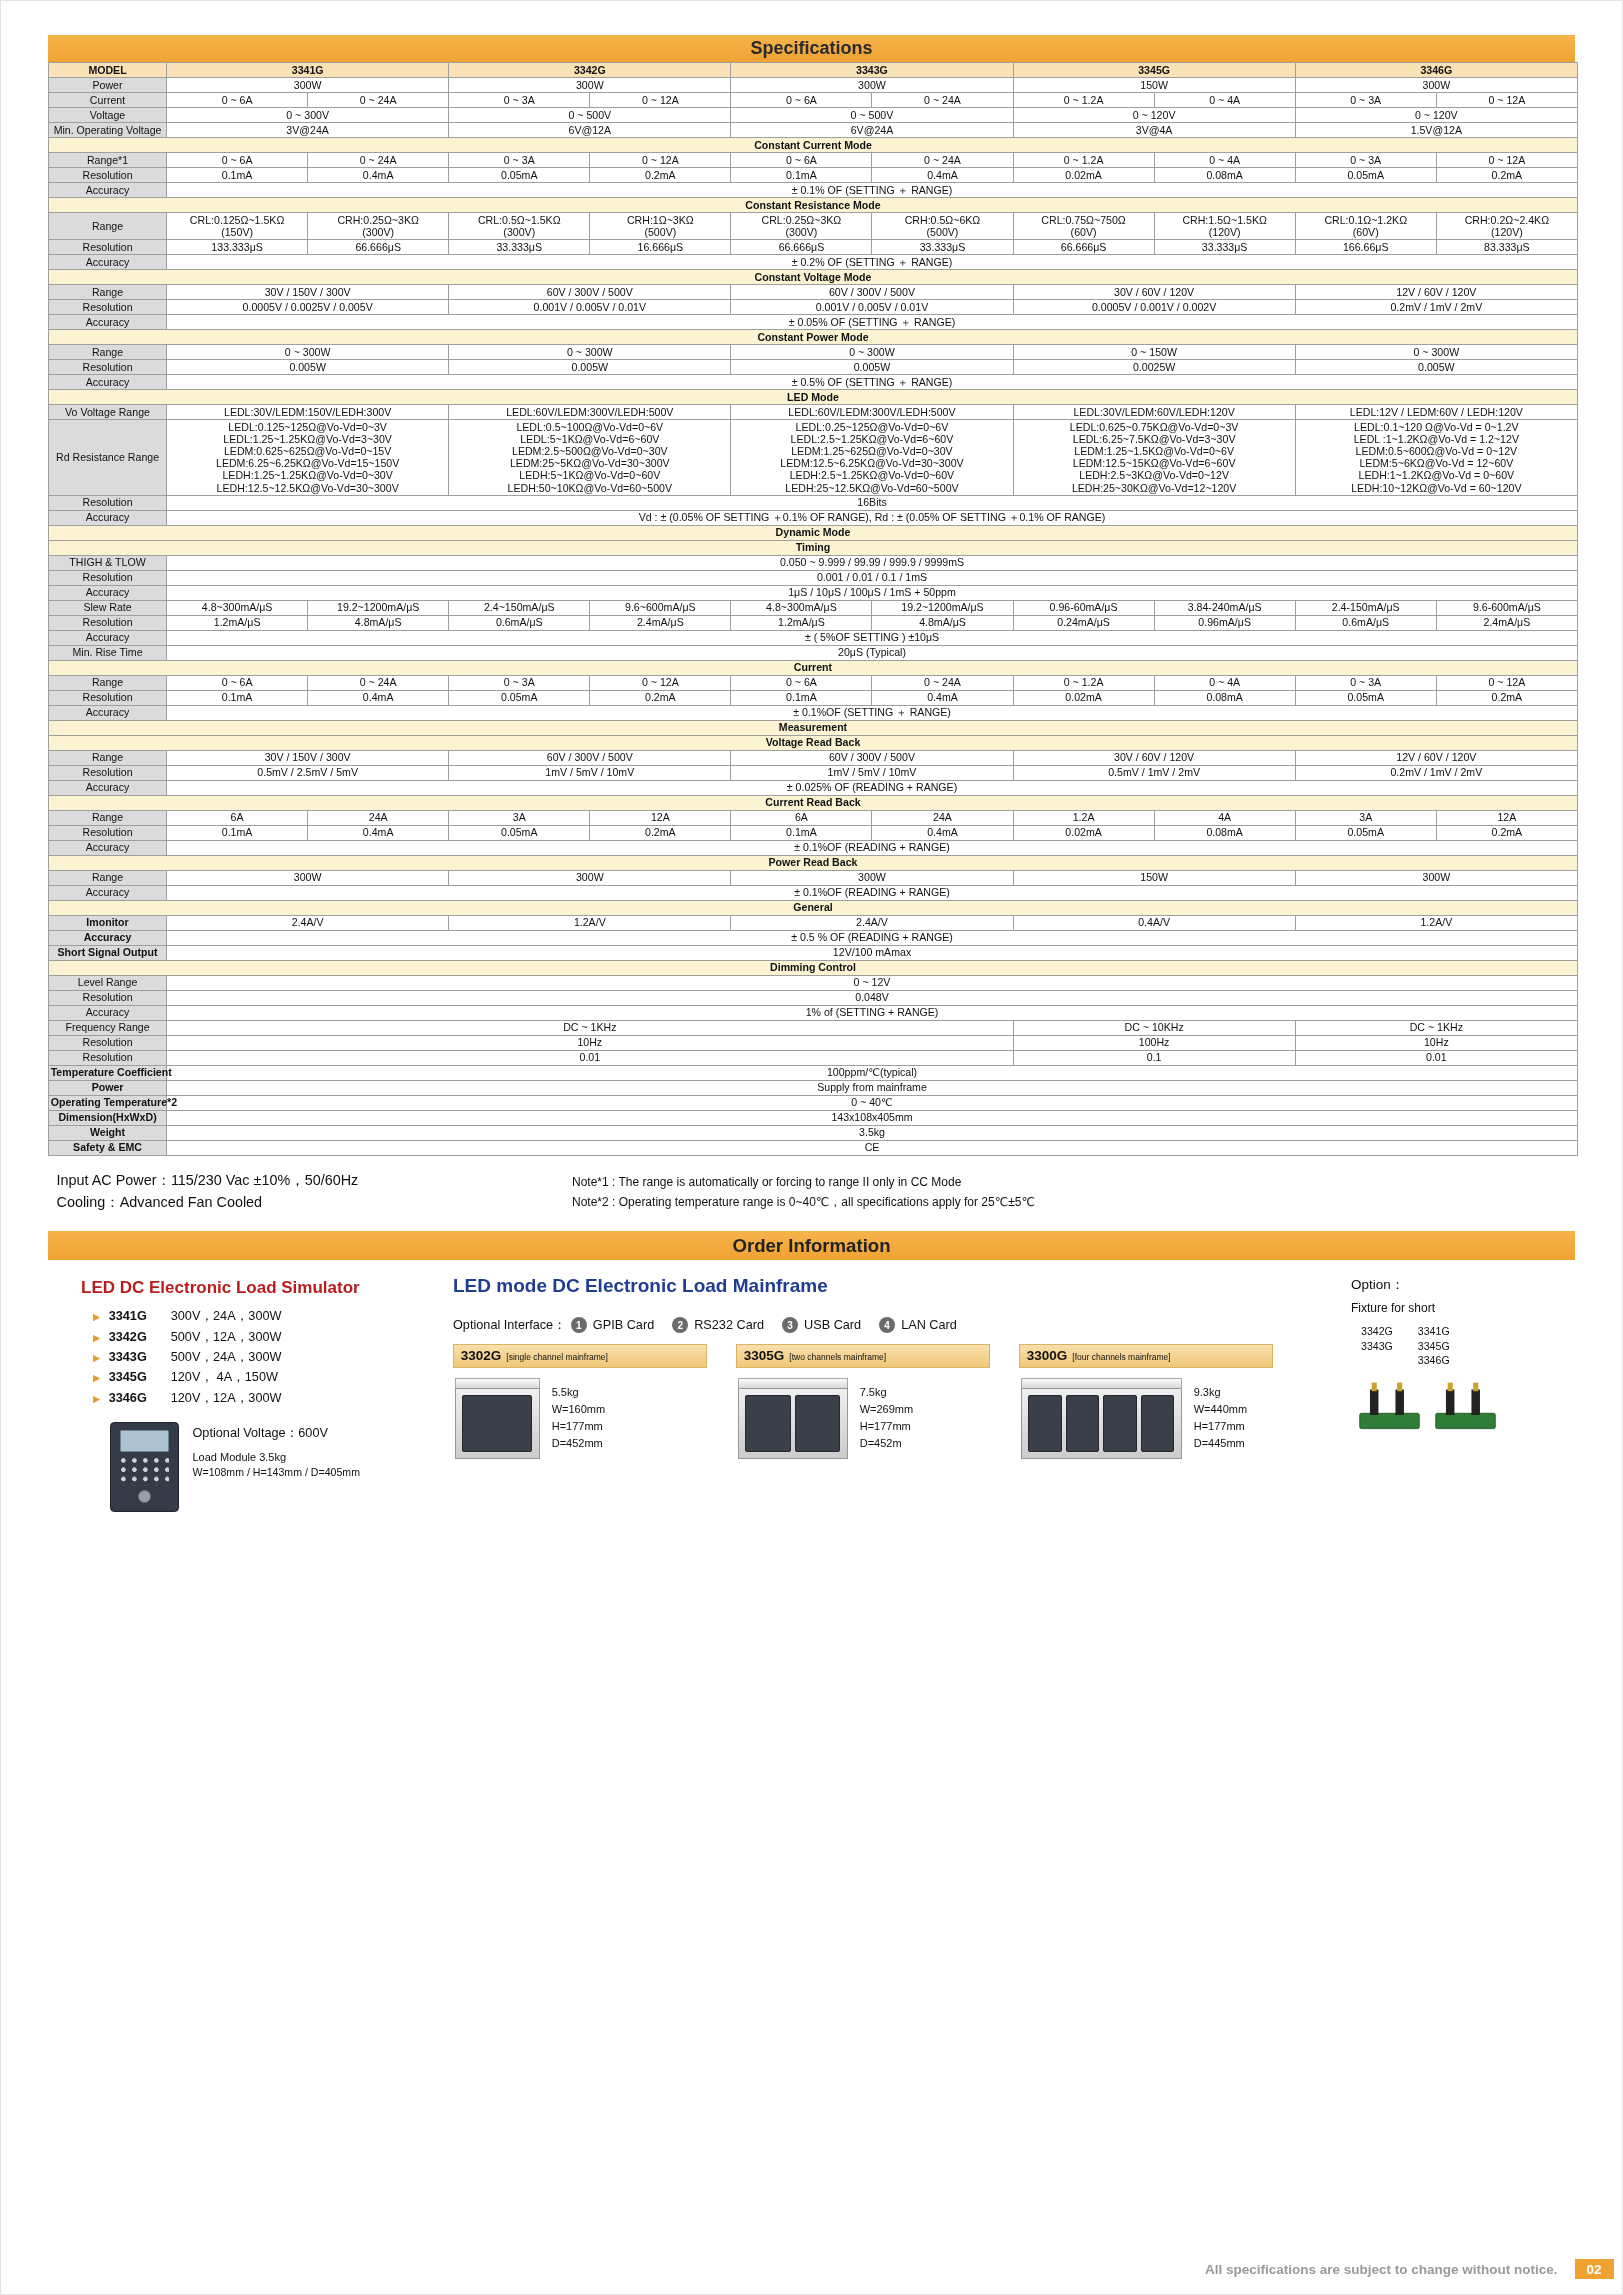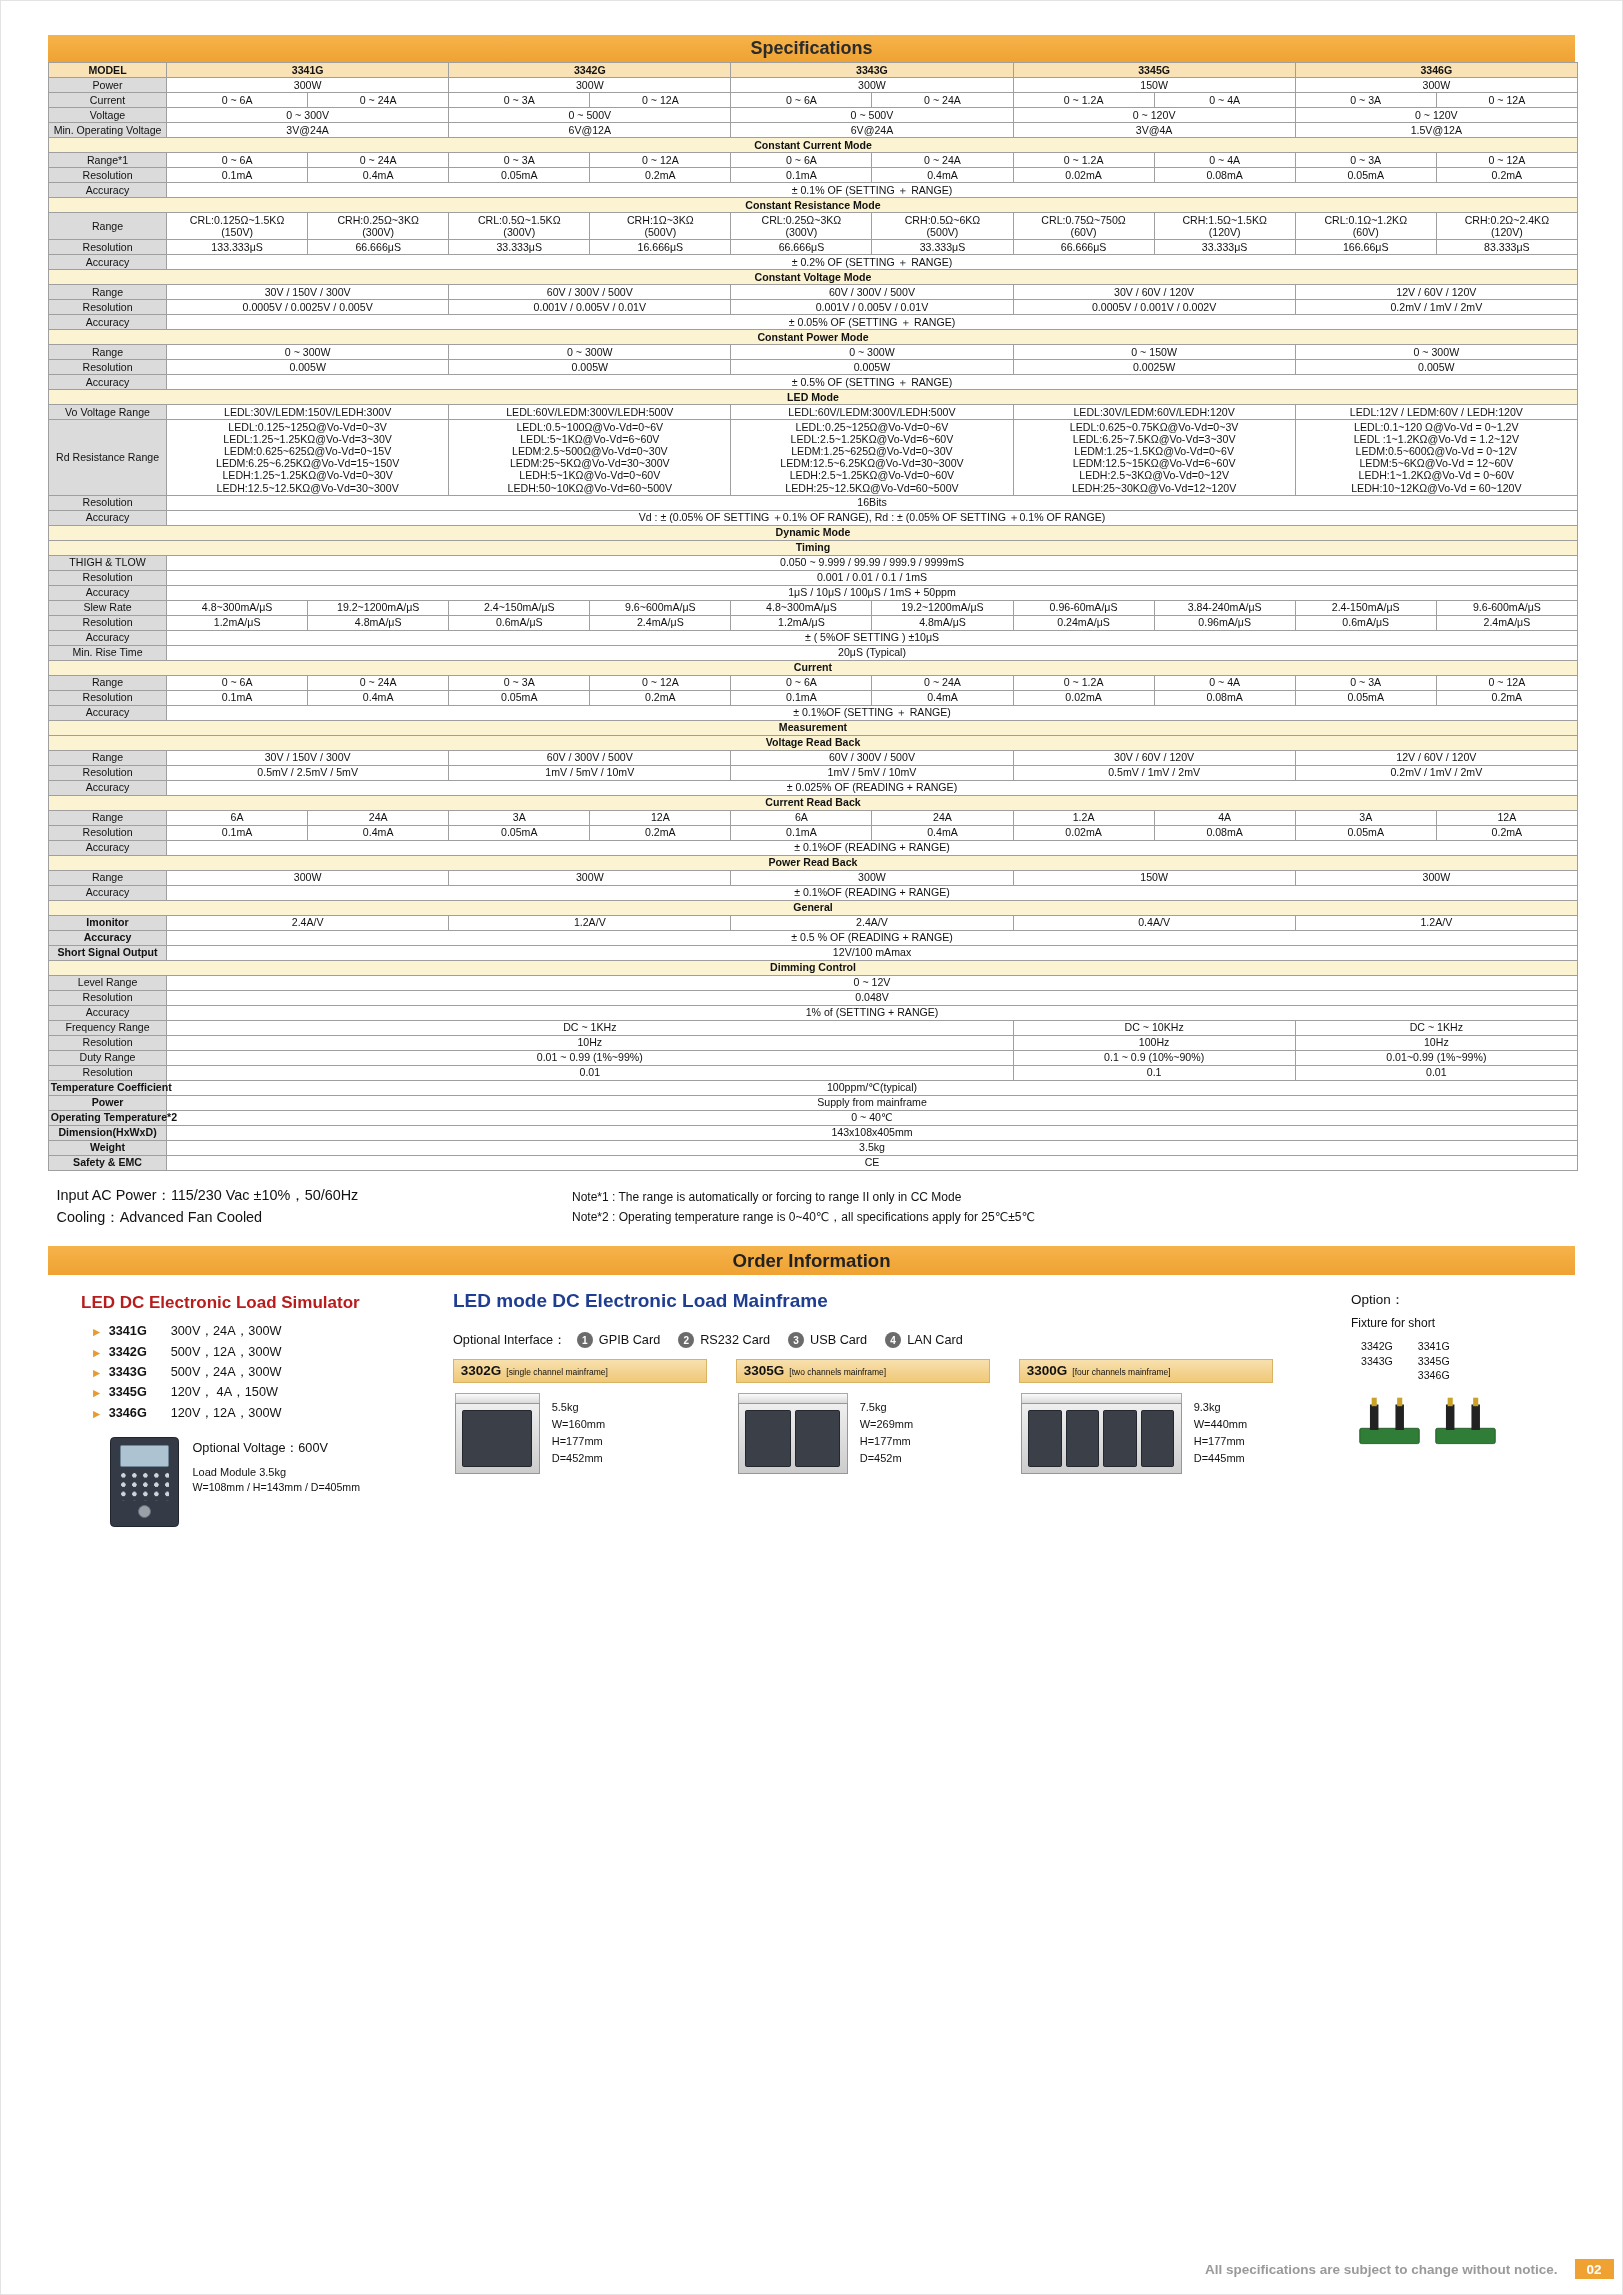--- a/index.html
+++ b/index.html
@@ -45,21 +45,21 @@
              background-image:radial-gradient(circle at 3.4px 3.4px,#cfd4da 2px,transparent 2.5px);
              background-size:11px 9.3px; }
   .lm-knob { width:13.5px; height:13.5px; border-radius:50%; background:#9aa0a8; border:0.8px solid #6a707a; margin:3.4px auto 0; }
   .sim-optional { margin-left:13.5px; padding-top:3.4px; }
   .opt-voltage { font-size:12.7px; margin-bottom:8.5px; }
   .opt-module { font-size:11px; margin-bottom:3.4px; }
   .opt-dims { font-size:10.6px; }
 
   .order-mid { flex:1; }
   .mf-title { color:#1f3d91; font-weight:bold; font-size:19px; margin-bottom:20px; }
-  .iface-row { display:flex; align-items:center; gap:6px; font-size:12.7px; margin-bottom:10px; }
+  .iface-row { display:flex; align-items:center; font-size:12.7px; margin-bottom:10px; }
   .iface-label { margin-right:5px; }
   .badge { width:16px; height:16px; border-radius:50%; background:#6b6b6b; color:#fff; font-size:10px; font-weight:bold;
            display:inline-flex; align-items:center; justify-content:center; flex:0 0 auto; }
   .badge-label { margin-right:12px; }
   .mf-cards { display:flex; gap:29px; }
   .mf-card { width:254px; }
   .mf-head { background:linear-gradient(#f8e0ad,#f0c878); border:0.8px solid #d9b264; padding:3.4px 6.8px; white-space:nowrap; }
   .mf-model { font-weight:bold; font-size:13.5px; margin-right:5px; }
   .mf-type { font-size:8.5px; }
   .mf-body { display:flex; align-items:center; gap:12px; padding:10px 1.7px; }
@@ -522,26 +522,20 @@
           <td class="label">Frequency Range</td>
           <td class="cell" colspan="6">DC ~ 1KHz</td>
           <td class="cell red" colspan="2">DC ~ 10KHz</td>
           <td class="cell" colspan="2">DC ~ 1KHz</td>
         </tr>
         <tr>
           <td class="label">Resolution</td>
           <td class="cell" colspan="6">10Hz</td>
           <td class="cell red" colspan="2">100Hz</td>
           <td class="cell" colspan="2">10Hz</td>
-        </tr>
-        <tr>
-          <td class="label">Duty Range</td>
-          <td class="cell" colspan="6">0.01 ~ 0.99 (1%~99%)</td>
-          <td class="cell" colspan="2">0.1 ~ 0.9 (10%~90%)</td>
-          <td class="cell" colspan="2">0.01~0.99 (1%~99%)</td>
         </tr>
         <tr>
           <td class="label">Resolution</td>
           <td class="cell" colspan="6">0.01</td>
           <td class="cell" colspan="2">0.1</td>
           <td class="cell" colspan="2">0.01</td>
         </tr>
         <tr>
           <td class="label lbold lsmall">Temperature Coefficient</td>
           <td class="cell" colspan="10">100ppm/℃(typical)</td>

